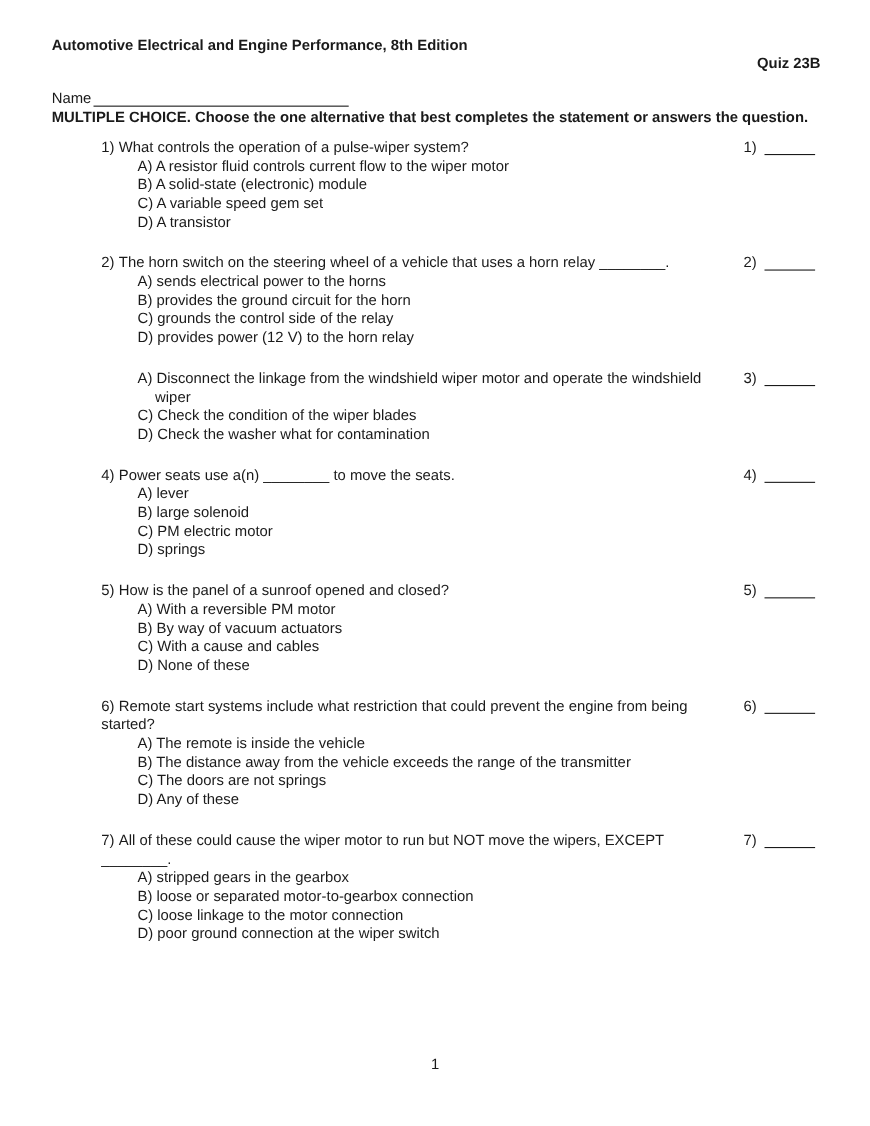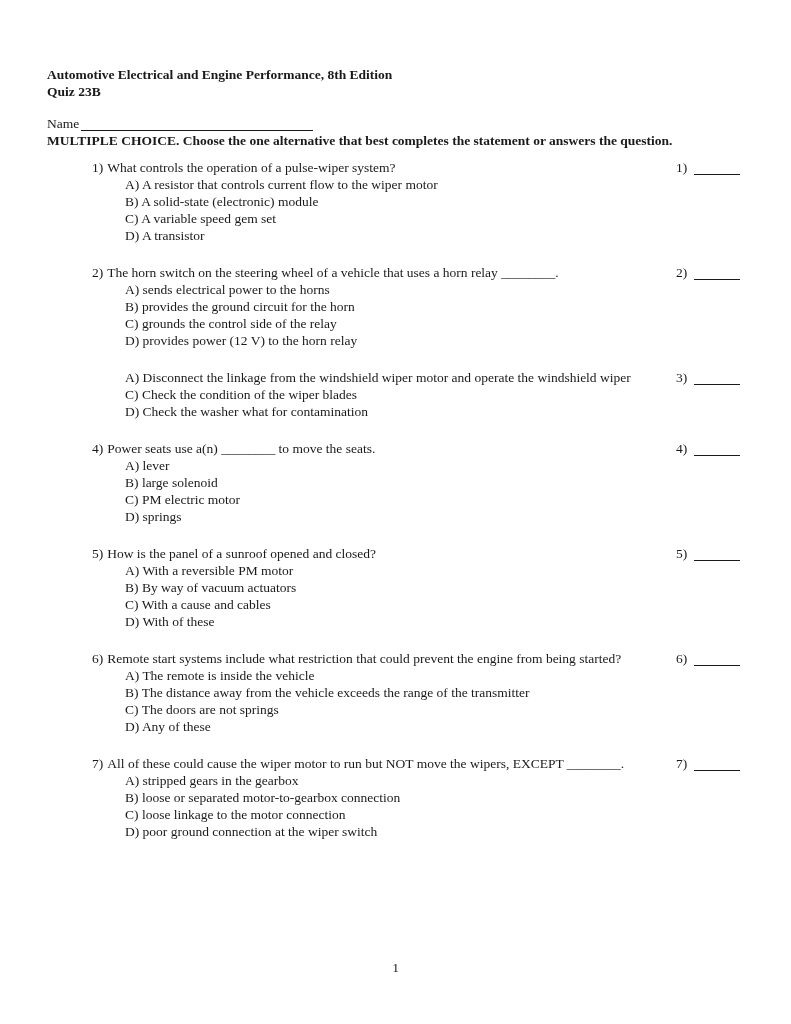--- a/index.html
+++ b/index.html
@@ -3,28 +3,28 @@
 <meta charset="utf-8">
 <style>
   html, body { margin: 0; padding: 0; background: #ffffff; }
   .page {
     width: 791px;
     height: 1024px;
     margin: 0 auto;
     background: #ffffff;
     position: relative;
     box-sizing: border-box;
-    padding: 66px 45px 0 47px;
-    font-family: Liberation Serif, serif;
+    padding: 32px 45px 0 47px;
+    font-family: Liberation Sans, sans-serif;
     font-size: 13.5px;
     line-height: 17px;
     color: #1a1a1a;
   }
   .hdr-title { font-weight: bold; }
-  .hdr-subtitle { font-weight: bold; }
+  .hdr-subtitle { font-weight: bold; text-align: right; }
   .name-row { margin-top: 15px; }
   .name-line {
     display: inline-block;
     width: 232px;
     border-bottom: 1px solid #1a1a1a;
     height: 10px;
     position: relative;
     top: 3px;
     margin-left: 2px;
   }
@@ -92,21 +92,21 @@
 
   <div class="instructions">MULTIPLE CHOICE.  Choose the one alternative that best completes the statement or answers the question.</div>
 
   <div class="questions" id="questions">
   <div class="question">
     <div class="q-left">
       <div class="q-line">
         <span class="q-num">1)</span><span class="q-text">What controls the operation of a pulse-wiper system?</span>
       </div>
       <div class="q-options">
-            <div class="option">A) A resistor that controls current flow to the wiper motor</div>
+            <div class="option">A) A resistor fluid controls current flow to the wiper motor</div>
             <div class="option">B) A solid-state (electronic) module</div>
             <div class="option">C) A variable speed gem set</div>
             <div class="option">D) A transistor</div>
           </div>
     </div>
     <div class="q-answer">
       <span class="a-num">1)</span><span class="a-blank"></span>
     </div>
   </div>
 
@@ -159,21 +159,21 @@
 
   <div class="question">
     <div class="q-left">
       <div class="q-line">
         <span class="q-num">5)</span><span class="q-text">How is the panel of a sunroof opened and closed?</span>
       </div>
       <div class="q-options">
             <div class="option">A) With a reversible PM motor</div>
             <div class="option">B) By way of vacuum actuators</div>
             <div class="option">C) With a cause and cables</div>
-            <div class="option">D) With of these</div>
+            <div class="option">D) None of these</div>
           </div>
     </div>
     <div class="q-answer">
       <span class="a-num">5)</span><span class="a-blank"></span>
     </div>
   </div>
 
   <div class="question">
     <div class="q-left">
       <div class="q-line">

